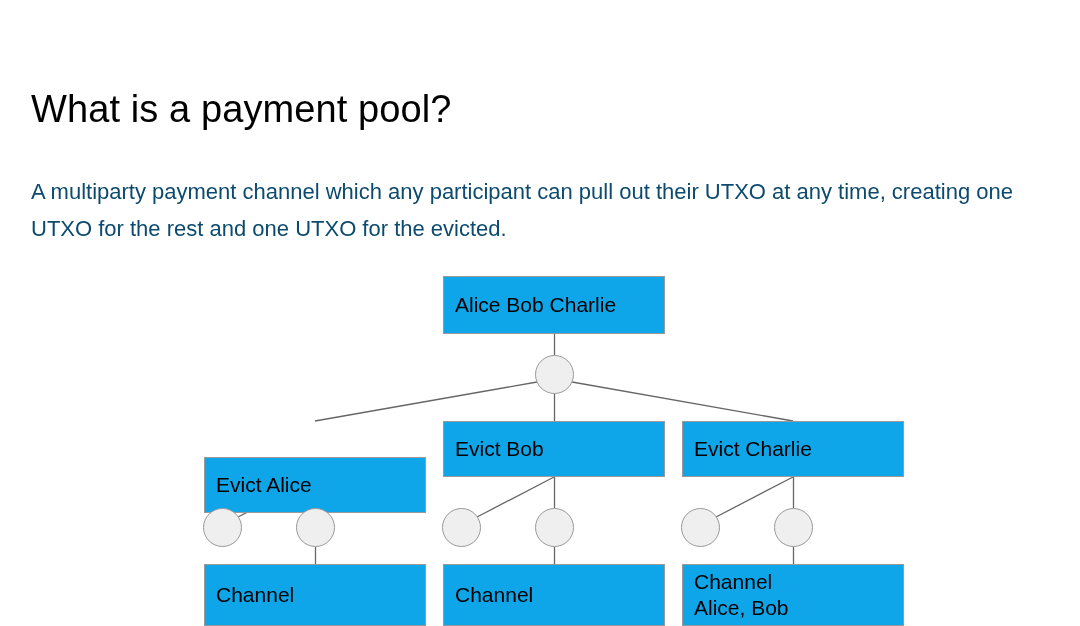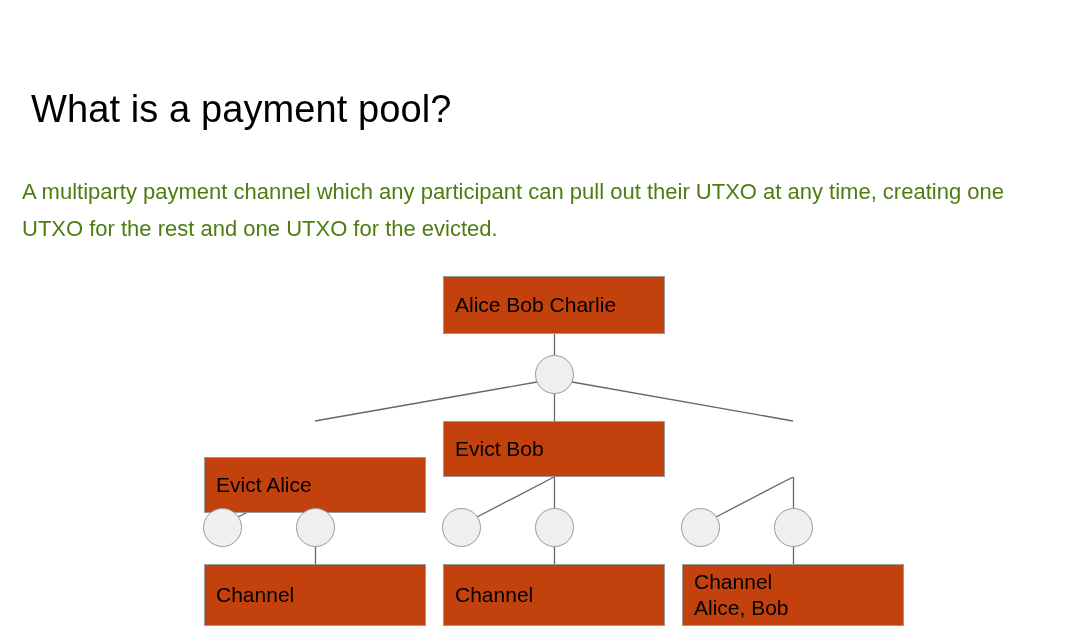--- a/index.html
+++ b/index.html
@@ -23,26 +23,26 @@
     top: 61px;
     font-size: 38px;
     line-height: 46px;
     font-weight: normal;
     color: #000000;
     letter-spacing: 0.1px;
     white-space: nowrap;
   }
   #slide-body {
     position: absolute;
-    left: 22px;
+    left: 31px;
     top: 151px;
     width: 1046px;
     font-size: 22px;
     line-height: 37px;
-    color: #4d7c0f;
+    color: #0c4a6e;
   }
 
   
   #diagram {
     position: absolute;
     left: 0;
     top: 0;
     width: 1080px;
     height: 626px;
   }
@@ -51,21 +51,21 @@
     left: 0;
     top: 0;
     width: 1080px;
     height: 626px;
     pointer-events: none;
   }
 
   .node-box {
     position: absolute;
     box-sizing: border-box;
-    background: #c2410c;
+    background: #0ea5e9;
     border: 1px solid #9a9a9a;
     font-size: 21px;
     line-height: 26px;
     color: #000000;
     padding-left: 11px;
     display: flex;
     flex-direction: column;
     justify-content: center;
     white-space: pre;
   }
@@ -140,20 +140,23 @@
   <div class="node-circle" id="hub-root"></div>
 
   <div class="node-box" id="box-evict-alice">
     <span>Evict Alice</span>
   </div>
 
   <div class="node-box" id="box-evict-bob">
     <span>Evict Bob</span>
   </div>
 
+  <div class="node-box" id="box-evict-charlie">
+    <span>Evict Charlie</span>
+  </div>
 
   <div class="node-circle" id="utxo-a-left"></div>
   <div class="node-circle" id="utxo-a-right"></div>
   <div class="node-circle" id="utxo-b-left"></div>
   <div class="node-circle" id="utxo-b-right"></div>
   <div class="node-circle" id="utxo-c-left"></div>
   <div class="node-circle" id="utxo-c-right"></div>
 
   <div class="node-box" id="box-channel-1">
     <span>Channel</span>

